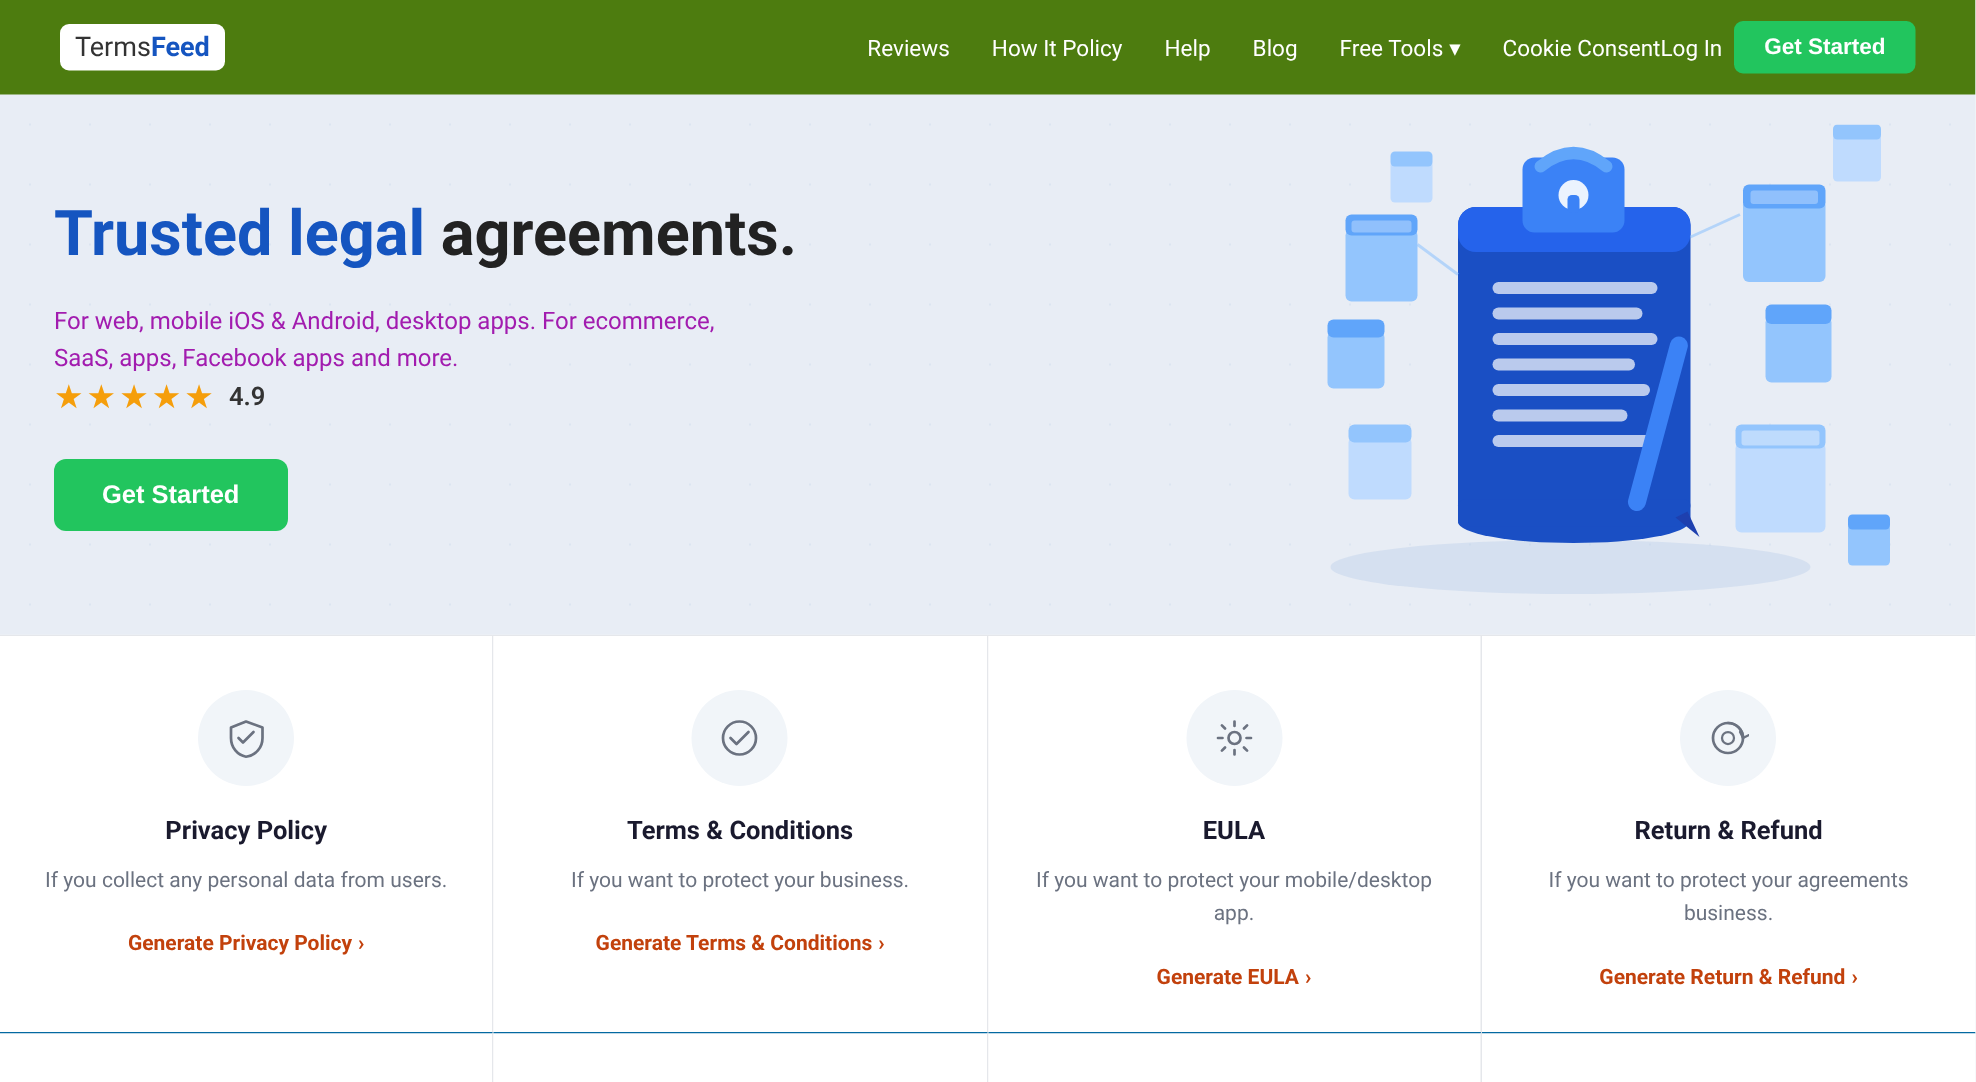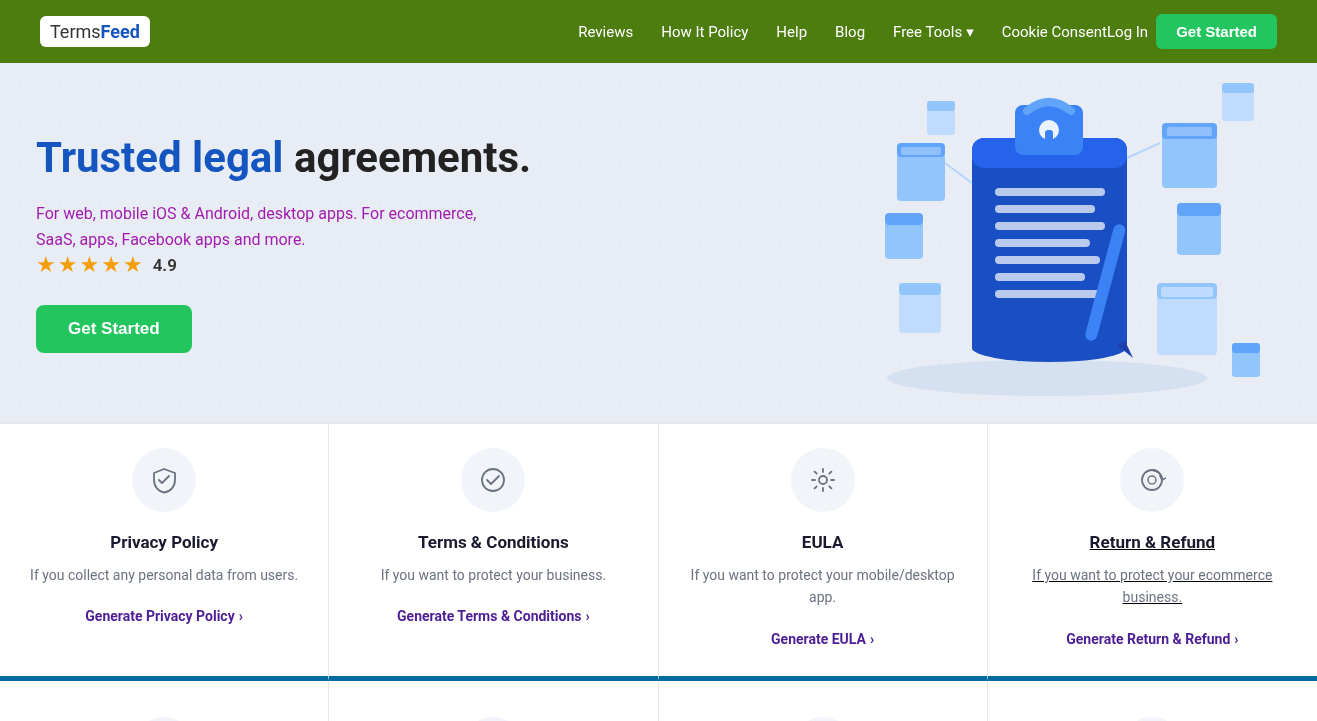--- a/index.html
+++ b/index.html
@@ -142,27 +142,27 @@
     .cards-section {
       background: white;
       padding: 0;
     }
     .cards-grid {
       display: grid;
       grid-template-columns: repeat(4, 1fr);
       border-top: 1px solid #e5e7eb;
     }
     .card {
-      padding: 24px 28px 28px;
+      padding: 36px 28px 28px;
       border-right: 1px solid #e5e7eb;
-      border-bottom: 5px solid #0369a1;
+      border-bottom: 1px solid #0369a1;
       background: white;
       text-align: center;
     }
-    .card:last-child { border-right: none; text-decoration: underline; }
+    .card:last-child { border-right: none; }
     .card-icon-wrap {
       width: 64px;
       height: 64px;
       border-radius: 50%;
       background: #f1f5f9;
       display: flex;
       align-items: center;
       justify-content: center;
       margin: 0 auto 20px;
     }
@@ -174,21 +174,21 @@
     }
     .card-desc {
       font-size: 14px;
       color: #6b7280;
       line-height: 1.6;
       margin-bottom: 20px;
     }
     .card-link {
       font-size: 14px;
       font-weight: 700;
-      color: #4c1d95;
+      color: #c2410c;
       text-decoration: none;
       cursor: pointer;
       display: inline-flex;
       align-items: flex-start;
       gap: 4px;
     }
 
     
     .cards-grid-bottom {
       display: grid;
@@ -373,21 +373,21 @@
     <div class="card">
       <div class="card-icon-wrap">
         <svg width="28" height="28" viewBox="0 0 28 28">
           <circle cx="14" cy="14" r="10" fill="none" stroke="#6b7280" stroke-width="1.8"></circle>
           <circle cx="14" cy="14" r="4" fill="none" stroke="#6b7280" stroke-width="1.5"></circle>
           <path d="M14 4 A10 10 0 0 1 24 14" stroke="#6b7280" stroke-width="1.8" fill="none" stroke-linecap="round"></path>
           <path d="M22 10 L24 14 L28 12" stroke="#6b7280" stroke-width="1.4" fill="none" stroke-linecap="round" stroke-linejoin="round"></path>
         </svg>
       </div>
       <div class="card-title">Return &amp; Refund</div>
-      <div class="card-desc">If you want to protect your ecommerce business.</div>
+      <div class="card-desc">If you want to protect your agreements business.</div>
       <a class="card-link">
         <span>Generate Return &amp; Refund</span>
         <span class="chevron"></span>
       </a>
     </div>
   </div>
 
   <div class="cards-grid-bottom">
     <div class="card-bottom">
       <div class="card-icon-wrap">

